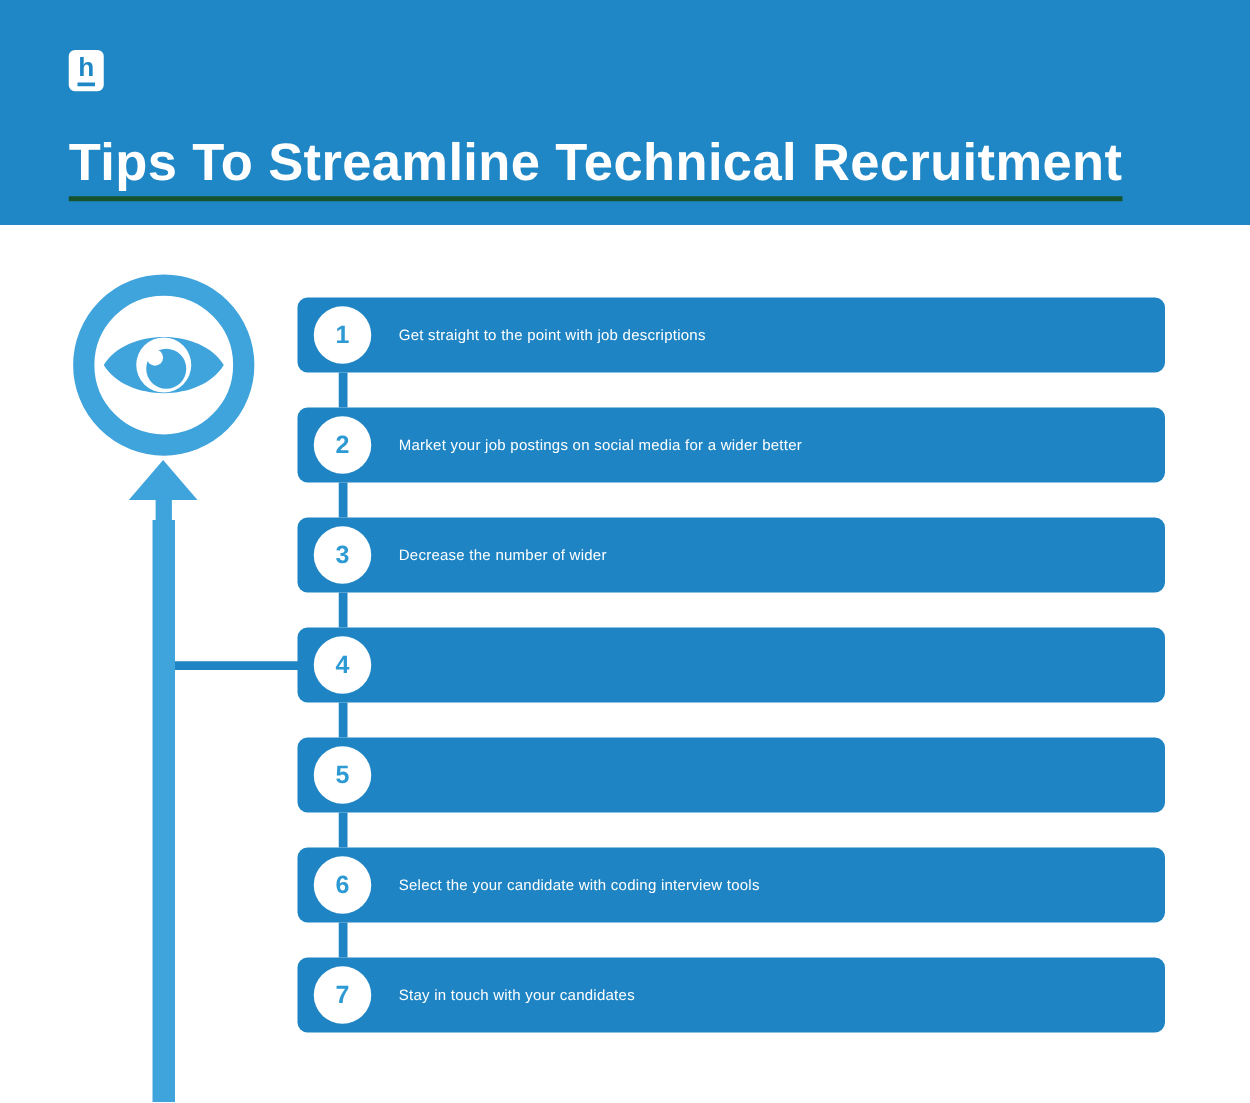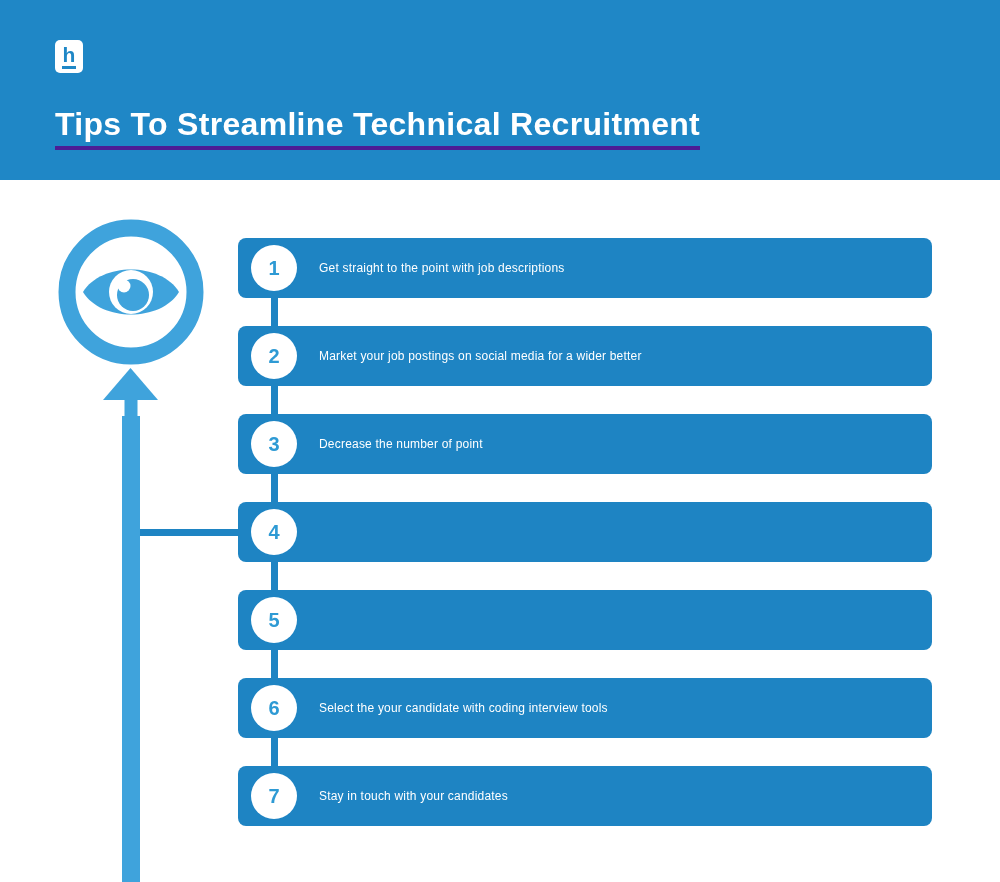--- a/index.html
+++ b/index.html
@@ -17,22 +17,22 @@
     position:absolute;left:55px;top:40px;width:28px;height:33px;
     background:#ffffff;border-radius:5px;
     display:flex;align-items:center;justify-content:center;
   }
   .logo-letter{
     color:var(--header-bg);font-size:21px;font-weight:bold;line-height:1;
     border-bottom:3px solid var(--header-bg);padding:0 1px 1px 1px;
   }
   .title{
     position:absolute;left:55px;top:106px;margin:0;
-    color:#ffffff;font-size:32px;font-weight:bold;letter-spacing:.3px;
-    border-bottom:4px solid #4c1d95;padding-bottom:3px;
+    color:#ffffff;font-size:42px;font-weight:bold;letter-spacing:.3px;
+    border-bottom:4px solid #14532d;padding-bottom:3px;
     display:inline-block;white-space:nowrap;
   }
   
   .eye-svg{position:absolute;left:57px;top:218px;}
   .arrow-svg{position:absolute;left:99px;top:364px;}
   
   .h-connector{
     position:absolute;left:140px;top:529px;width:100px;height:7px;
     background:var(--bar-bg);
   }
@@ -101,21 +101,21 @@
       <div class="step-label">Get straight to the point with job descriptions</div>
     </div>
 
     <div class="step">
       <div class="step-num">2</div>
       <div class="step-label">Market your job postings on social media for a wider better</div>
     </div>
 
     <div class="step">
       <div class="step-num">3</div>
-      <div class="step-label">Decrease the number of point</div>
+      <div class="step-label">Decrease the number of wider</div>
     </div>
 
     <div class="step">
       <div class="step-num">4</div>
     </div>
 
     <div class="step">
       <div class="step-num">5</div>
     </div>
 

